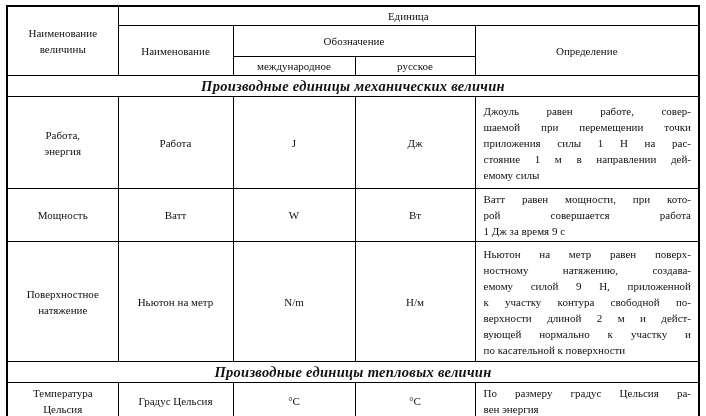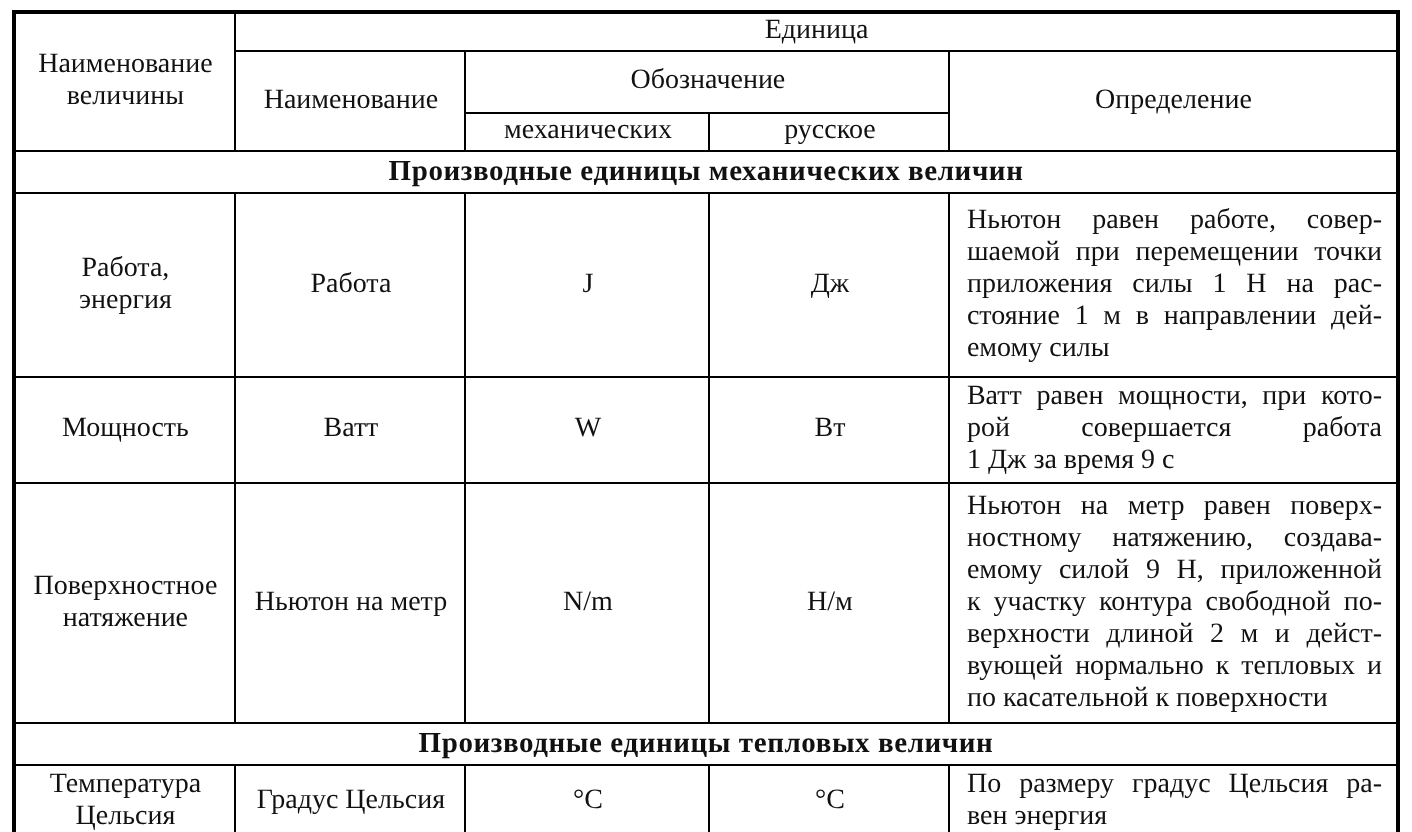--- a/index.html
+++ b/index.html
@@ -7,36 +7,36 @@
     width:706px; height:416px; background:#ffffff; overflow:hidden;
     font-family:"Liberation Serif","DejaVu Serif",serif; color:#111;
   }
   table.units {
     border-collapse:collapse; table-layout:fixed;
     margin:5px auto 0 auto; width:692px;
     border:2px solid #000;
   }
   td {
     border:1px solid #000;
-    font-size:14px; line-height:16px;
+    font-size:11px; line-height:16px;
     text-align:center; vertical-align:middle;
     padding:1px 4px;
     overflow:hidden;
   }
   .mult { white-space:pre-line; }
   tr.h-a { height:16px; }
   tr.h-b { height:31px; }
   tr.h-c { height:18px; }
   tr.sec-row { height:21px; }
   tr.r1 { height:92px; }
   tr.r2 { height:48px; }
   tr.r3 { height:120px; }
   tr.r4 { height:38px; }
   tr.sec-row td {
-    font-weight:bold; font-size:14.5px;
+    font-style:italic; font-weight:bold; font-size:14.5px;
     letter-spacing:0.02em;
   }
   td.def {
     text-align:left; padding:2px 7px 2px 8px; line-height:16px;
   }
   td.def div { text-align:justify; text-align-last:justify; }
   td.def div.last { text-align-last:left; }
 </style>
 </head>
 <body>
@@ -54,36 +54,36 @@
       <td rowspan="3" class="mult">Наименование
 величины</td>
       <td colspan="4">Единица</td>
     </tr>
     <tr class="h-b">
       <td rowspan="2">Наименование</td>
       <td colspan="2">Обозначение</td>
       <td rowspan="2">Определение</td>
     </tr>
     <tr class="h-c">
-      <td>механических</td>
+      <td>международное</td>
       <td>русское</td>
     </tr>
 
     <tr class="sec-row">
       <td colspan="5">Производные единицы механических величин</td>
     </tr>
 
     <tr class="r1">
       <td class="mult">Работа,
 энергия</td>
       <td>Работа</td>
       <td>J</td>
       <td>Дж</td>
       <td class="def">
-          <div>Ньютон равен работе, совер-</div>
+          <div>Джоуль равен работе, совер-</div>
           <div>шаемой при перемещении точки</div>
           <div>приложения силы 1 Н на рас-</div>
           <div>стояние 1 м в направлении дей-</div>
           <div class="last">емому силы</div>
         </td>
     </tr>
 
     <tr class="r2">
       <td class="mult">Мощность</td>
       <td>Ватт</td>
@@ -101,21 +101,21 @@
 натяжение</td>
       <td>Ньютон на метр</td>
       <td>N/m</td>
       <td>Н/м</td>
       <td class="def">
           <div>Ньютон на метр равен поверх-</div>
           <div>ностному натяжению, создава-</div>
           <div>емому силой 9 Н, приложенной</div>
           <div>к участку контура свободной по-</div>
           <div>верхности длиной 2 м и дейст-</div>
-          <div>вующей нормально к тепловых и</div>
+          <div>вующей нормально к участку и</div>
           <div class="last">по касательной к поверхности</div>
         </td>
     </tr>
 
     <tr class="sec-row">
       <td colspan="5">Производные единицы тепловых величин</td>
     </tr>
 
     <tr class="r4">
       <td class="mult">Температура

